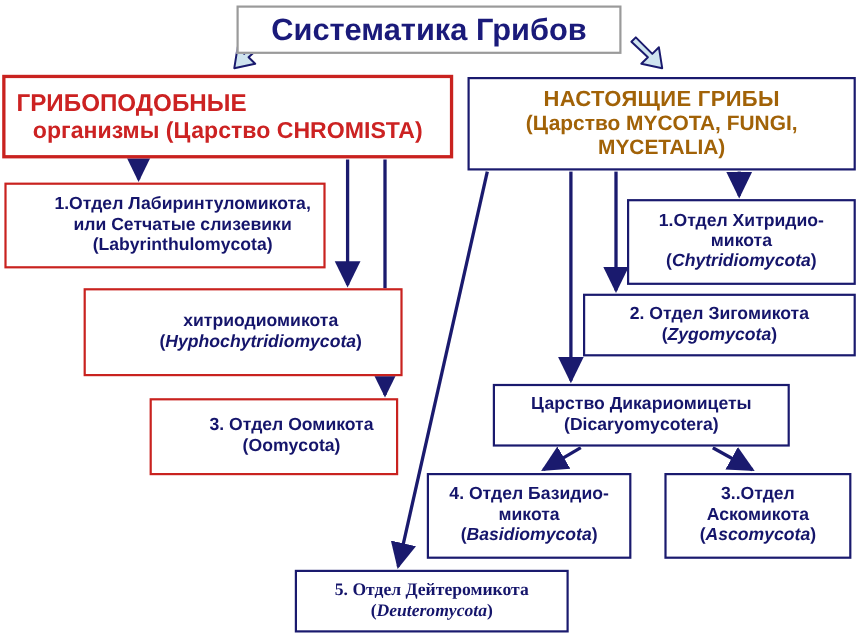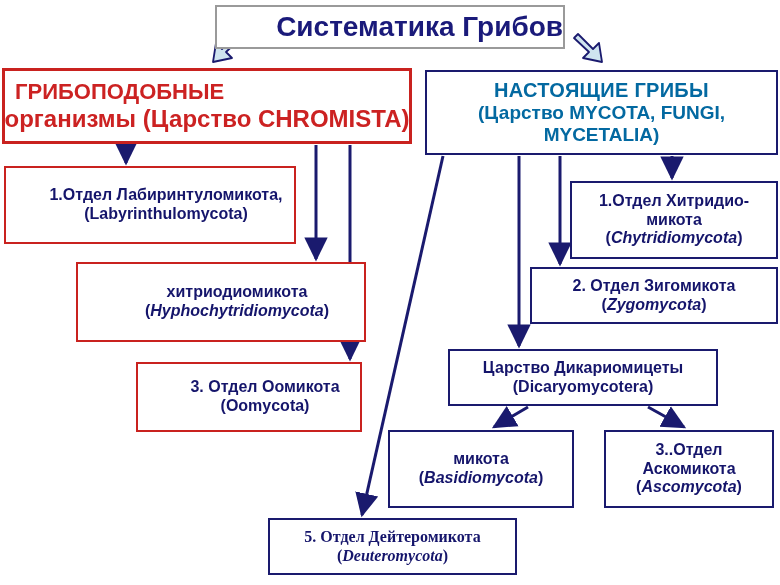--- a/index.html
+++ b/index.html
@@ -28,37 +28,36 @@
   .node .ln{display:block;white-space:nowrap;line-height:1.17;}
   .it{font-style:italic;}
 
   
   #title{
     left:215px;top:5px;width:350px;height:44px;
     border:2px solid #9a9a9a;
     color:#1a1a7a;
     font-size:28px;font-weight:bold;
     z-index:3;
-    align-items:flex-end;
   }
 
   
   #chromista{
     left:2px;top:68px;width:410px;height:76px;
     border:3px solid #c9221f;
     color:#cc2222;
     font-weight:bold;
   }
   #chromista .l1{font-size:22px;align-self:flex-start;padding-left:10px;}
-  #chromista .l2{font-size:24px;}
+  #chromista .l2{font-size:21px;}
 
   #mycota{
     left:425px;top:70px;width:353px;height:85px;
     border:2px solid #1a1a6e;
-    color:#0369a1;
+    color:#a16207;
     font-weight:bold;
     font-size:19px;
   }
   #mycota .l1{font-size:20px;letter-spacing:.3px;}
 
   
   .leaf{
     color:#15156b;
     font-weight:bold;
     font-size:16px;
@@ -124,20 +123,21 @@
   </div>
 
   <div class="node" id="mycota">
     <span class="ln l1">НАСТОЯЩИЕ   ГРИБЫ</span>
     <span class="ln">(Царство MYCOTA, FUNGI,</span>
     <span class="ln">MYCETALIA)</span>
   </div>
 
   <div class="node leaf red" id="labyrinth">
     <span class="ln">1.Отдел Лабиринтуломикота,</span>
+    <span class="ln">или Сетчатые слизевики</span>
     <span class="ln">(Labyrinthulomycota)</span>
   </div>
 
   <div class="node leaf red" id="hypho">
     <span class="ln">хитриодиомикота</span>
     <span class="ln"><span>(</span><span class="it">Hyphochytridiomycota</span><span>)</span></span>
   </div>
 
   <div class="node leaf red" id="oomyco">
     <span class="ln">3. Отдел Оомикота</span>
@@ -154,20 +154,21 @@
     <span class="ln">2. Отдел Зигомикота</span>
     <span class="ln"><span>(</span><span class="it">Zygomycota</span><span>)</span></span>
   </div>
 
   <div class="node leaf blue" id="dicaryo">
     <span class="ln">Царство Дикариомицеты</span>
     <span class="ln">(Dicaryomycotera)</span>
   </div>
 
   <div class="node leaf blue" id="basidio">
+    <span class="ln">4. Отдел Базидио-</span>
     <span class="ln">микота</span>
     <span class="ln"><span>(</span><span class="it">Basidiomycota</span><span>)</span></span>
   </div>
 
   <div class="node leaf blue" id="asco">
     <span class="ln">3..Отдел</span>
     <span class="ln">Аскомикота</span>
     <span class="ln"><span>(</span><span class="it">Ascomycota</span><span>)</span></span>
   </div>
 

